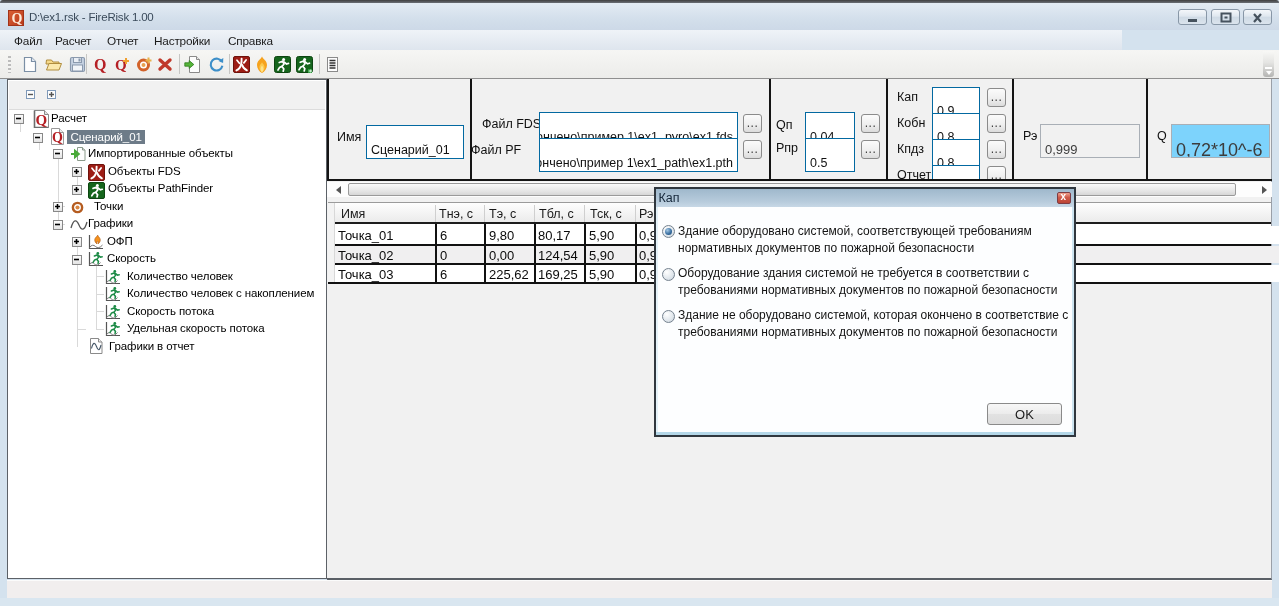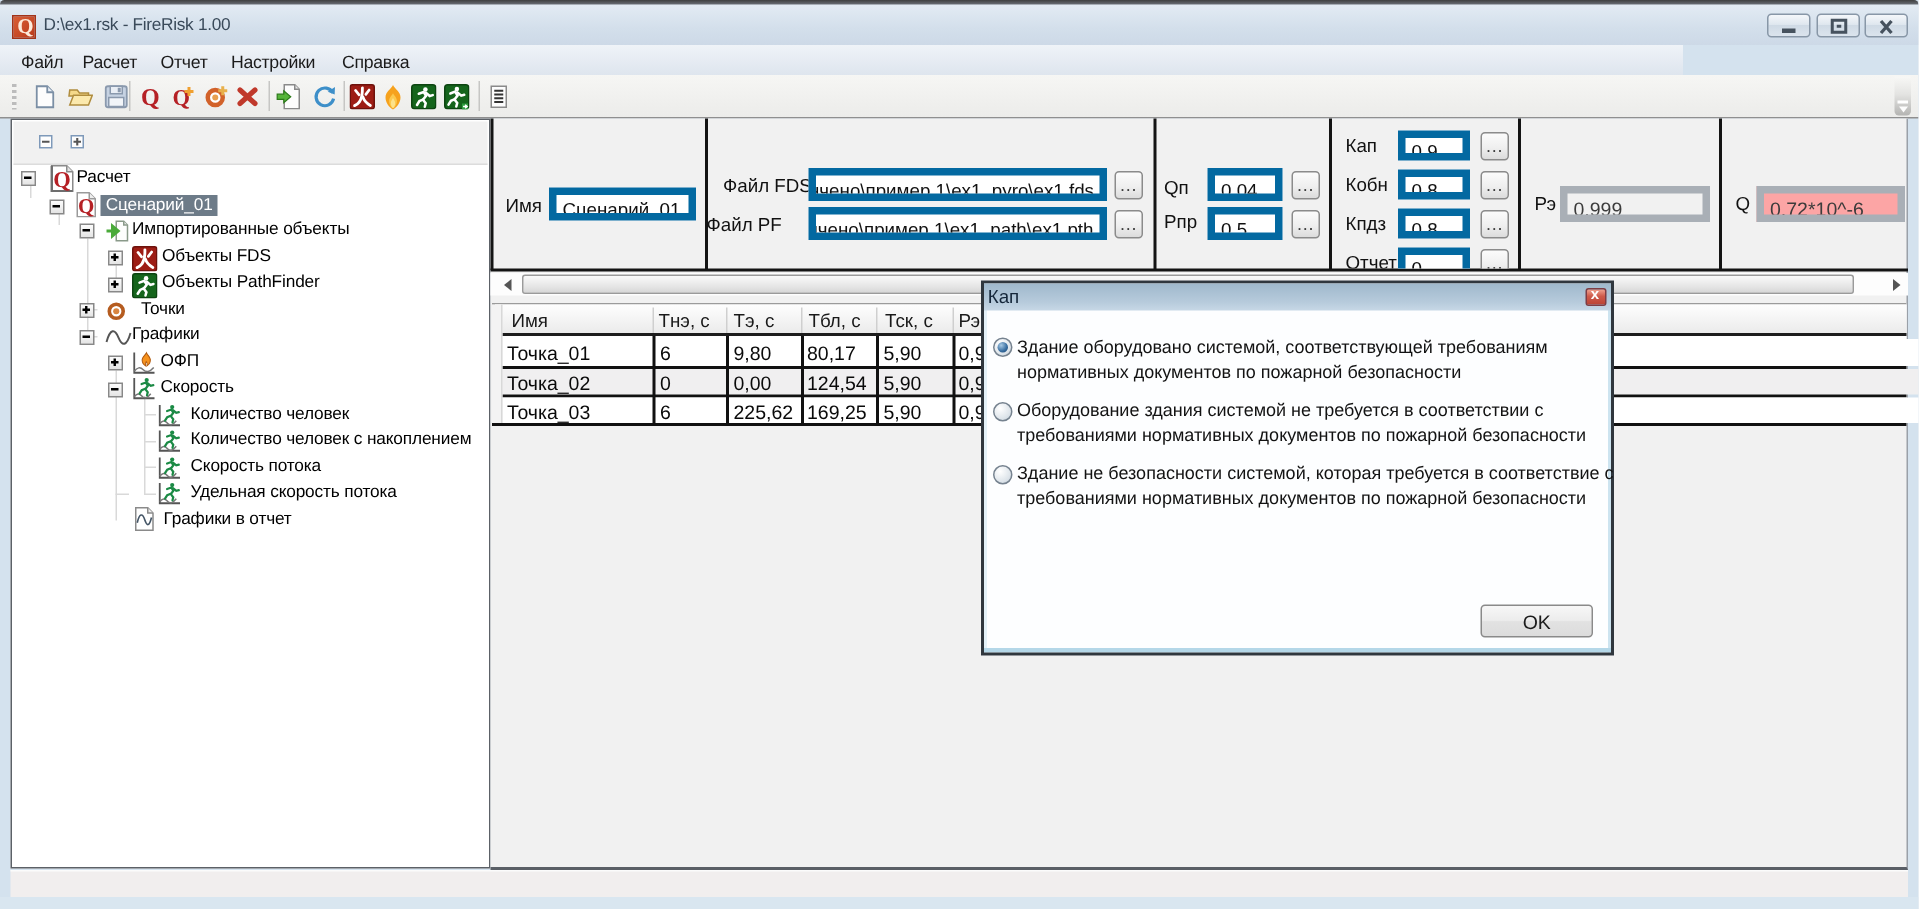--- a/index.html
+++ b/index.html
@@ -26,21 +26,21 @@
 .minibtn{position:absolute;top:9px;width:9px;height:9px;background:#fdfdfd;border:1px solid #7e99b9;box-sizing:border-box;}
 .trow{position:absolute;height:17px;font-size:11.5px;letter-spacing:-0.1px;color:#000;white-space:nowrap;}
 .tico{position:absolute;width:16px;height:16px;}
 .ebox{position:absolute;width:9.5px;height:9.5px;background:linear-gradient(#fcfcfc,#e4e4e4);border:1px solid #888;box-sizing:border-box;}
 .tline{position:absolute;background:#d9d9d9;}
 #rpanel{position:absolute;left:327px;top:79px;width:945px;height:501px;background:#f1f1f1;border-bottom:2px solid #5a5f66;border-right:1px solid #9aa0a8;box-sizing:border-box;}
 
 #fsep1,#fsep2,#fsep3,#fsep4,#fsep5{position:absolute;top:0;width:2px;height:101px;background:#141414;}
 #fbottom{position:absolute;left:0;top:100px;width:945px;height:2px;background:#141414;}
 .flabel{position:absolute;font-size:12.5px;color:#111;}
-.tbox{position:absolute;background:#fff;border:5px solid #0369a1;box-sizing:border-box;font-size:12.5px;color:#111;padding:2px 4px;white-space:nowrap;overflow:hidden;}
+.tbox{position:absolute;background:#fff;border:1px solid #0369a1;box-sizing:border-box;font-size:12.5px;color:#111;padding:16px 4px;white-space:nowrap;overflow:hidden;}
 .dots{position:absolute;width:19px;height:19px;border:1px solid #8b8b8b;border-radius:3px;background:linear-gradient(#fbfbfb,#efefef 55%,#dcdcdc);box-sizing:border-box;}.dots::after{content:"...";position:absolute;left:0;right:0;top:1px;text-align:center;font-size:12px;color:#3c3c3c;letter-spacing:0.5px;font-family:"Liberation Sans",sans-serif;}
 
 #hscroll{position:absolute;left:0;top:103px;width:945px;height:15px;background:#fdfdfd;}
 #hthumb{position:absolute;left:21px;top:1px;width:888px;height:13px;background:linear-gradient(#fafafa,#e3e3e3 70%,#d6d6d6);border:1px solid #9a9a9a;border-radius:2px;box-sizing:border-box;}
 .sarrow{position:absolute;width:0;height:0;}
 
 #grid{position:absolute;left:1px;top:123px;width:943px;height:81px;background:#fff;border-top:1px solid #9b9b9b;}
 #ghead{position:absolute;left:0;top:0;width:943px;height:21px;background:linear-gradient(#fefefe,#ebebeb);border-bottom:2px solid #1d1d1d;box-sizing:border-box;}
 #ghead span{position:absolute;top:4px;font-size:12.5px;color:#1a1a1a;}
 .grow{position:absolute;left:0;width:1100px;height:19px;}
@@ -405,21 +405,21 @@
       <div class="dots" style="left:660px;top:35px"></div>
       <div class="flabel" style="left:570px;top:63px">Кпдз</div>
       <div class="tbox" style="left:605px;top:60px;width:48px;height:20px;line-height:14px;">0.8</div>
       <div class="dots" style="left:660px;top:61px"></div>
       <div class="flabel" style="left:570px;top:89px">Отчет</div>
       <div class="tbox" style="left:605px;top:86px;width:48px;height:20px;line-height:14px;">0</div>
       <div class="dots" style="left:660px;top:87px"></div>
       <div class="flabel" style="left:696px;top:50px">Рэ</div>
       <div class="tbox" style="left:713px;top:45px;width:100px;height:24px;line-height:18px;background:#f1f1f1;border-color:#a9afb6;color:#3c3c3c;font-size:13px;">0,999</div>
       <div class="flabel" style="left:830px;top:50px">Q</div>
-      <div class="tbox" style="left:844px;top:45px;width:99px;height:24px;line-height:18px;background:#fca5a5;border-color:#a9afb6;color:#3c3c3c;font-size:13px;">0,72*10^-6</div>
+      <div class="tbox" style="left:844px;top:45px;width:99px;height:24px;line-height:18px;background:#7dd3fc;border-color:#a9afb6;color:#3c3c3c;font-size:18px;">0,72*10^-6</div>
     </div>
     <div id="hscroll">
       <div class="sarrow" style="left:9px;top:3.5px;border-top:4px solid transparent;border-bottom:4px solid transparent;border-right:5px solid #555;"></div>
       <div id="hthumb"></div>
       <div class="sarrow" style="left:935px;top:3.5px;border-top:4px solid transparent;border-bottom:4px solid transparent;border-left:5px solid #555;"></div>
     </div>
     <div id="grid">
       <div style="position:absolute;left:0;top:0;width:2px;height:81px;background:#141414;"></div>
         <div id="ghead">
         <span style="left:13px">Имя</span>
@@ -479,18 +479,18 @@
         <span>x</span>
       </div>
     <div id="dlgbody">
       <div class="radio sel" style="left:6px;top:36px"></div>
       <div class="dtext" style="left:22px;top:34.5px">Здание оборудовано системой, соответствующей требованиям</div>
       <div class="dtext" style="left:22px;top:51.5px">нормативных документов по пожарной безопасности</div>
       <div class="radio" style="left:6px;top:78.5px"></div>
       <div class="dtext" style="left:22px;top:76.5px">Оборудование здания системой не требуется в соответствии с</div>
       <div class="dtext" style="left:22px;top:93.5px">требованиями нормативных документов по пожарной безопасности</div>
       <div class="radio" style="left:6px;top:120.5px"></div>
-      <div class="dtext" style="left:22px;top:118.5px">Здание не безопасности системой, которая требуется в соответствие с</div>
+      <div class="dtext" style="left:22px;top:118.5px">Здание не оборудовано системой, которая окончено в соответствие с</div>
       <div class="dtext" style="left:22px;top:135.5px">требованиями нормативных документов по пожарной безопасности</div>
     </div>
     <div id="okbtn">OK</div>
   </div>
 </div>
 
 </body></html>

